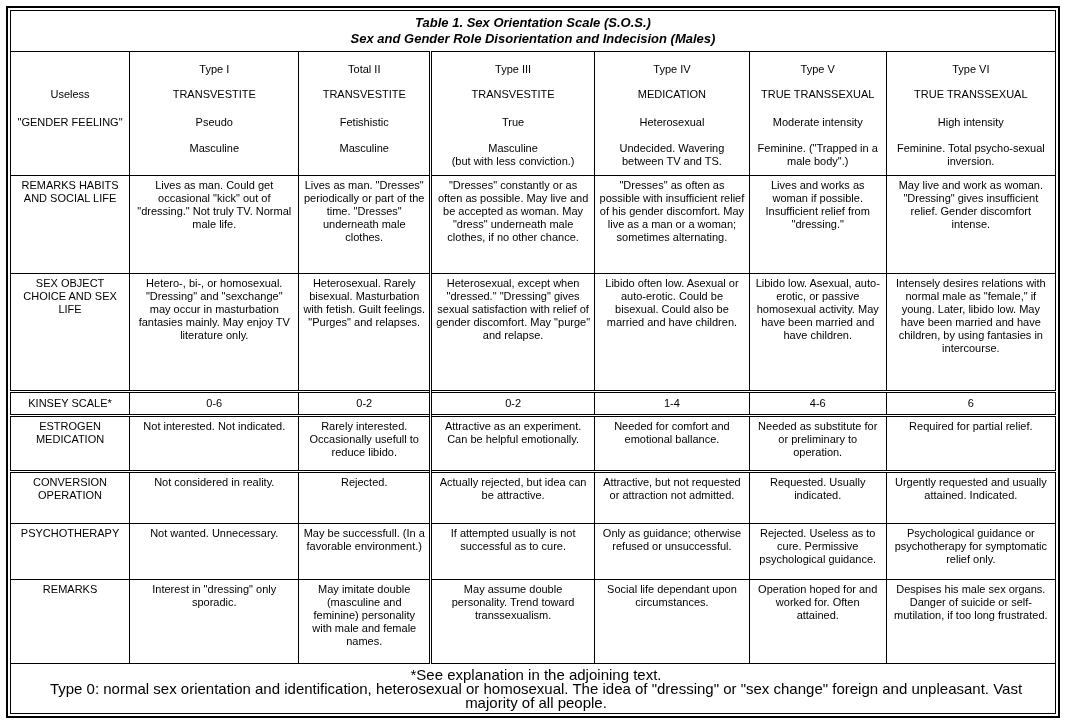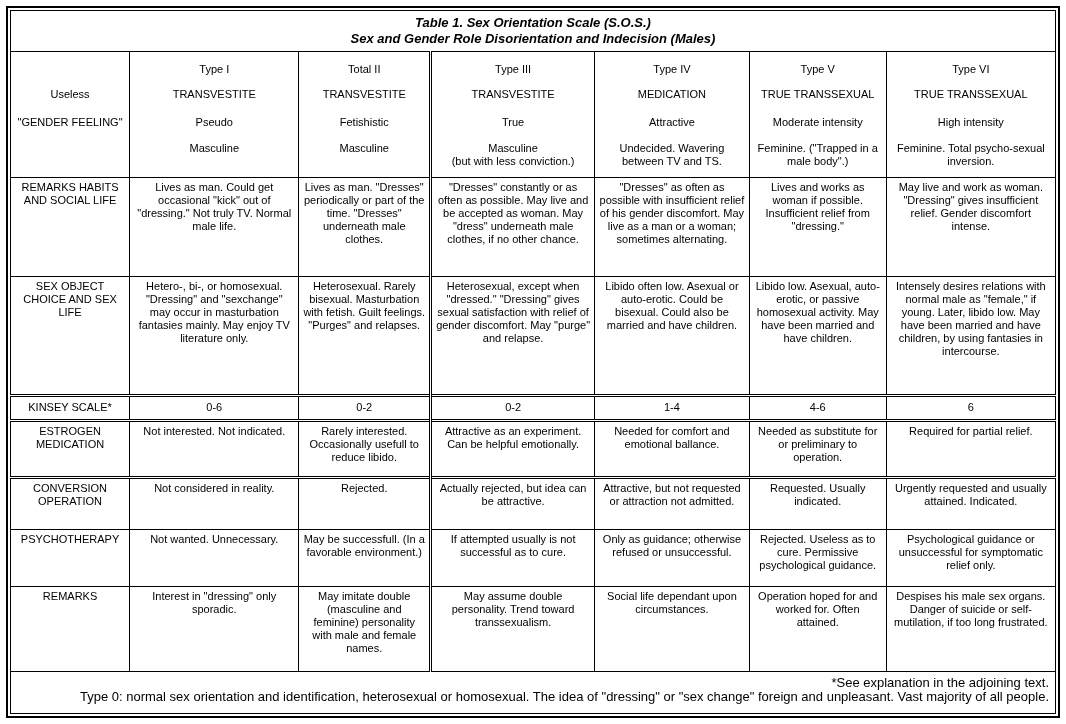--- a/index.html
+++ b/index.html
@@ -32,22 +32,22 @@
   td.corner{}
   
   tr.profile-row td{padding-top:2px;}
   .pline{height:28px;line-height:28px;white-space:nowrap;overflow:visible;}
   .pline.first{height:26px;line-height:30px;}
   .pfeel{margin-top:6px;line-height:13px;text-align:center;}
   
   tr.kinsey td{vertical-align:middle;padding:1px 2px;}
   
   td.footer-cell{
-    text-align:right;vertical-align:top;padding:4px 6px 2px 12px;
-    font-size:13px;line-height:14px;
+    text-align:center;vertical-align:top;padding:4px 6px 2px 12px;
+    font-size:15px;line-height:14px;
   }
 </style>
 </head>
 <body>
 
 <div class="page">
   <div class="outer">
     <table class="sos">
       <colgroup>
         <col style="width:11.4%">
@@ -97,21 +97,21 @@
           <div class="pline">TRANSVESTITE</div>
           <div class="pline">True</div>
           <div class="pfeel">
                 <div>Masculine</div>
                 <div>(but with less conviction.)</div>
               </div>
         </td>
         <td>
           <div class="pline first">Type IV</div>
           <div class="pline">MEDICATION</div>
-          <div class="pline">Attractive</div>
+          <div class="pline">Heterosexual</div>
           <div class="pfeel">
                 <div>Undecided. Wavering between TV and TS.</div>
                 <div></div>
               </div>
         </td>
         <td>
           <div class="pline first">Type V</div>
           <div class="pline">TRUE TRANSSEXUAL</div>
           <div class="pline">Moderate intensity</div>
           <div class="pfeel">
@@ -180,21 +180,21 @@
         <td>Urgently requested and usually attained. Indicated.</td>
       </tr>
 
       <tr style="height:55px">
         <td>PSYCHOTHERAPY</td>
         <td>Not wanted. Unnecessary.</td>
         <td>May be successfull. (In a favorable environment.)</td>
         <td class="dl">If attempted usually is not successful as to cure.</td>
         <td>Only as guidance; otherwise refused or unsuccessful.</td>
         <td>Rejected. Useless as to cure. Permissive psychological guidance.</td>
-        <td>Psychological guidance or unsuccessful for symptomatic relief only.</td>
+        <td>Psychological guidance or psychotherapy for symptomatic relief only.</td>
       </tr>
 
       <tr style="height:82px">
         <td>REMARKS</td>
         <td>Interest in "dressing" only sporadic.</td>
         <td>May imitate double (masculine and feminine) personality with male and female names.</td>
         <td class="dl">May assume double personality. Trend toward transsexualism.</td>
         <td>Social life dependant upon circumstances.</td>
         <td>Operation hoped for and worked for. Often attained.</td>
         <td>Despises his male sex organs. Danger of suicide or self-mutilation, if too long frustrated.</td>

